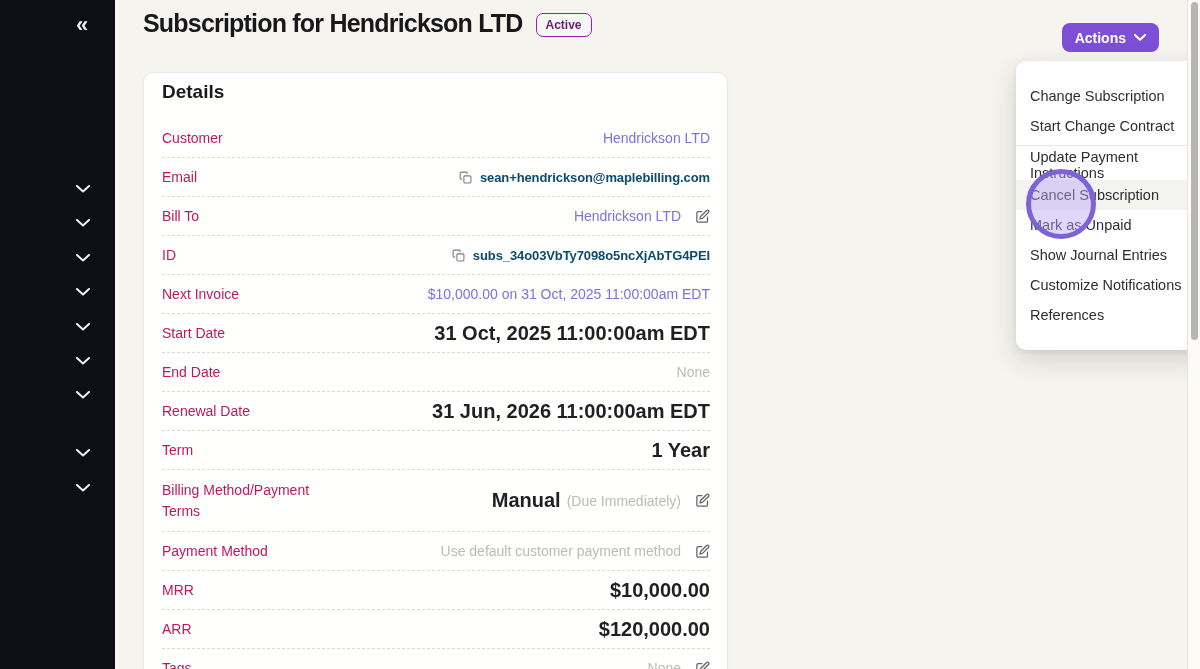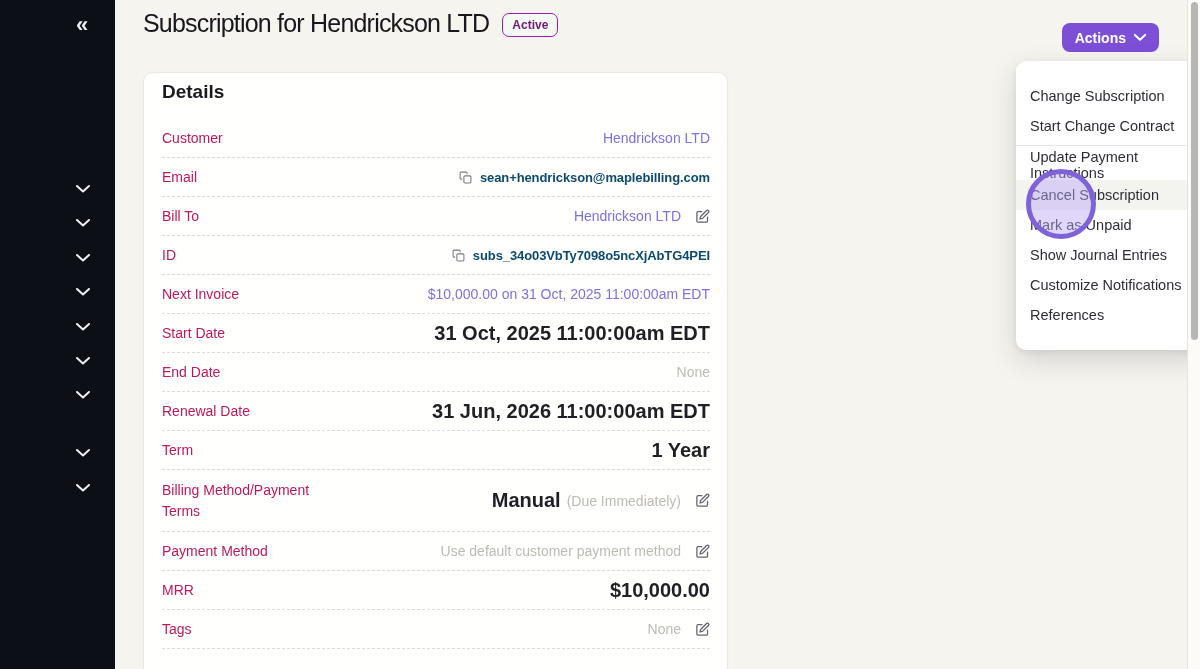--- a/index.html
+++ b/index.html
@@ -6,21 +6,21 @@
   html,body { width:1200px; height:669px; }
   body { font-family:"Liberation Sans", sans-serif; background:#f5f4ee; position:relative; overflow:hidden; color:#1c1c21; }
 
   
   .sidebar { position:absolute; left:0; top:0; width:115px; height:669px; background:#0c0f15; z-index:2; }
   .collapse-btn { position:absolute; top:14px; left:76px; color:#eceff3; font-size:22px; font-weight:700; letter-spacing:-3px; line-height:1; }
   .side-chev { position:absolute; left:76px; width:14px; height:8px; }
 
   
   .page-header { position:absolute; left:143px; top:9px; display:flex; align-items:center; gap:13px; z-index:1; }
-  .page-title { font-size:25px; font-weight:400; letter-spacing:-0.8px; color:#17171c; white-space:nowrap; }
+  .page-title { font-size:25px; font-weight:700; letter-spacing:-0.8px; color:#17171c; white-space:nowrap; }
   .status-badge { font-size:12px; font-weight:600; color:#701a75; background:#f3f8f3; border:1px solid #a21caf; border-radius:7px; padding:4px 9px; margin-top:3px; }
 
   .actions-btn { position:absolute; top:23px; right:41px; height:29px; padding:6px 13px; background:#7c4fd6; border:none; border-radius:8px; color:#ffffff; font-weight:700; font-size:14px; font-family:inherit; display:flex; align-items:center; gap:8px; cursor:pointer; z-index:3; }
 
   
   .card { position:absolute; left:143px; top:72px; width:585px; height:640px; background:#fffffd; border:1px solid #e9e8e2; border-radius:10px; box-shadow:0 1px 2px rgba(0,0,0,.04); padding:6px 17px 0 18px; z-index:1; }
   .card-heading { font-size:19px; font-weight:700; color:#1a1a1f; line-height:26px; margin-bottom:14px; }
   .row { display:flex; justify-content:space-between; align-items:center; height:39px; border-bottom:1px dashed #dbdad3; }
   .row.tall { height:62px; }
   .row-label { font-size:14px; color:#be185d; max-width:160px; line-height:21px; }
@@ -204,20 +204,26 @@
     </span>
   </div>
 
   <div class="row">
     <span class="row-label">MRR</span>
     <span class="row-value">
         <span class="v-bold">$10,000.00</span>
       </span>
   </div>
 
+  <div class="row">
+    <span class="row-label">ARR</span>
+    <span class="row-value">
+        <span class="v-bold">$120,000.00</span>
+      </span>
+  </div>
 
   <div class="row">
     <span class="row-label">Tags</span>
     <span class="row-value">
       <span class="v-muted">None</span>
       <button class="icon-btn">
           <svg width="15" height="15" viewBox="0 0 24 24" fill="none" stroke="#63636b" stroke-width="2" stroke-linecap="round" stroke-linejoin="round">
             <path d="M11 4H5a2 2 0 0 0-2 2v13a2 2 0 0 0 2 2h13a2 2 0 0 0 2-2v-6"></path>
             <path d="M18.5 2.5a2.1 2.1 0 0 1 3 3L12 15l-4 1 1-4 9.5-9.5z"></path>
           </svg>

